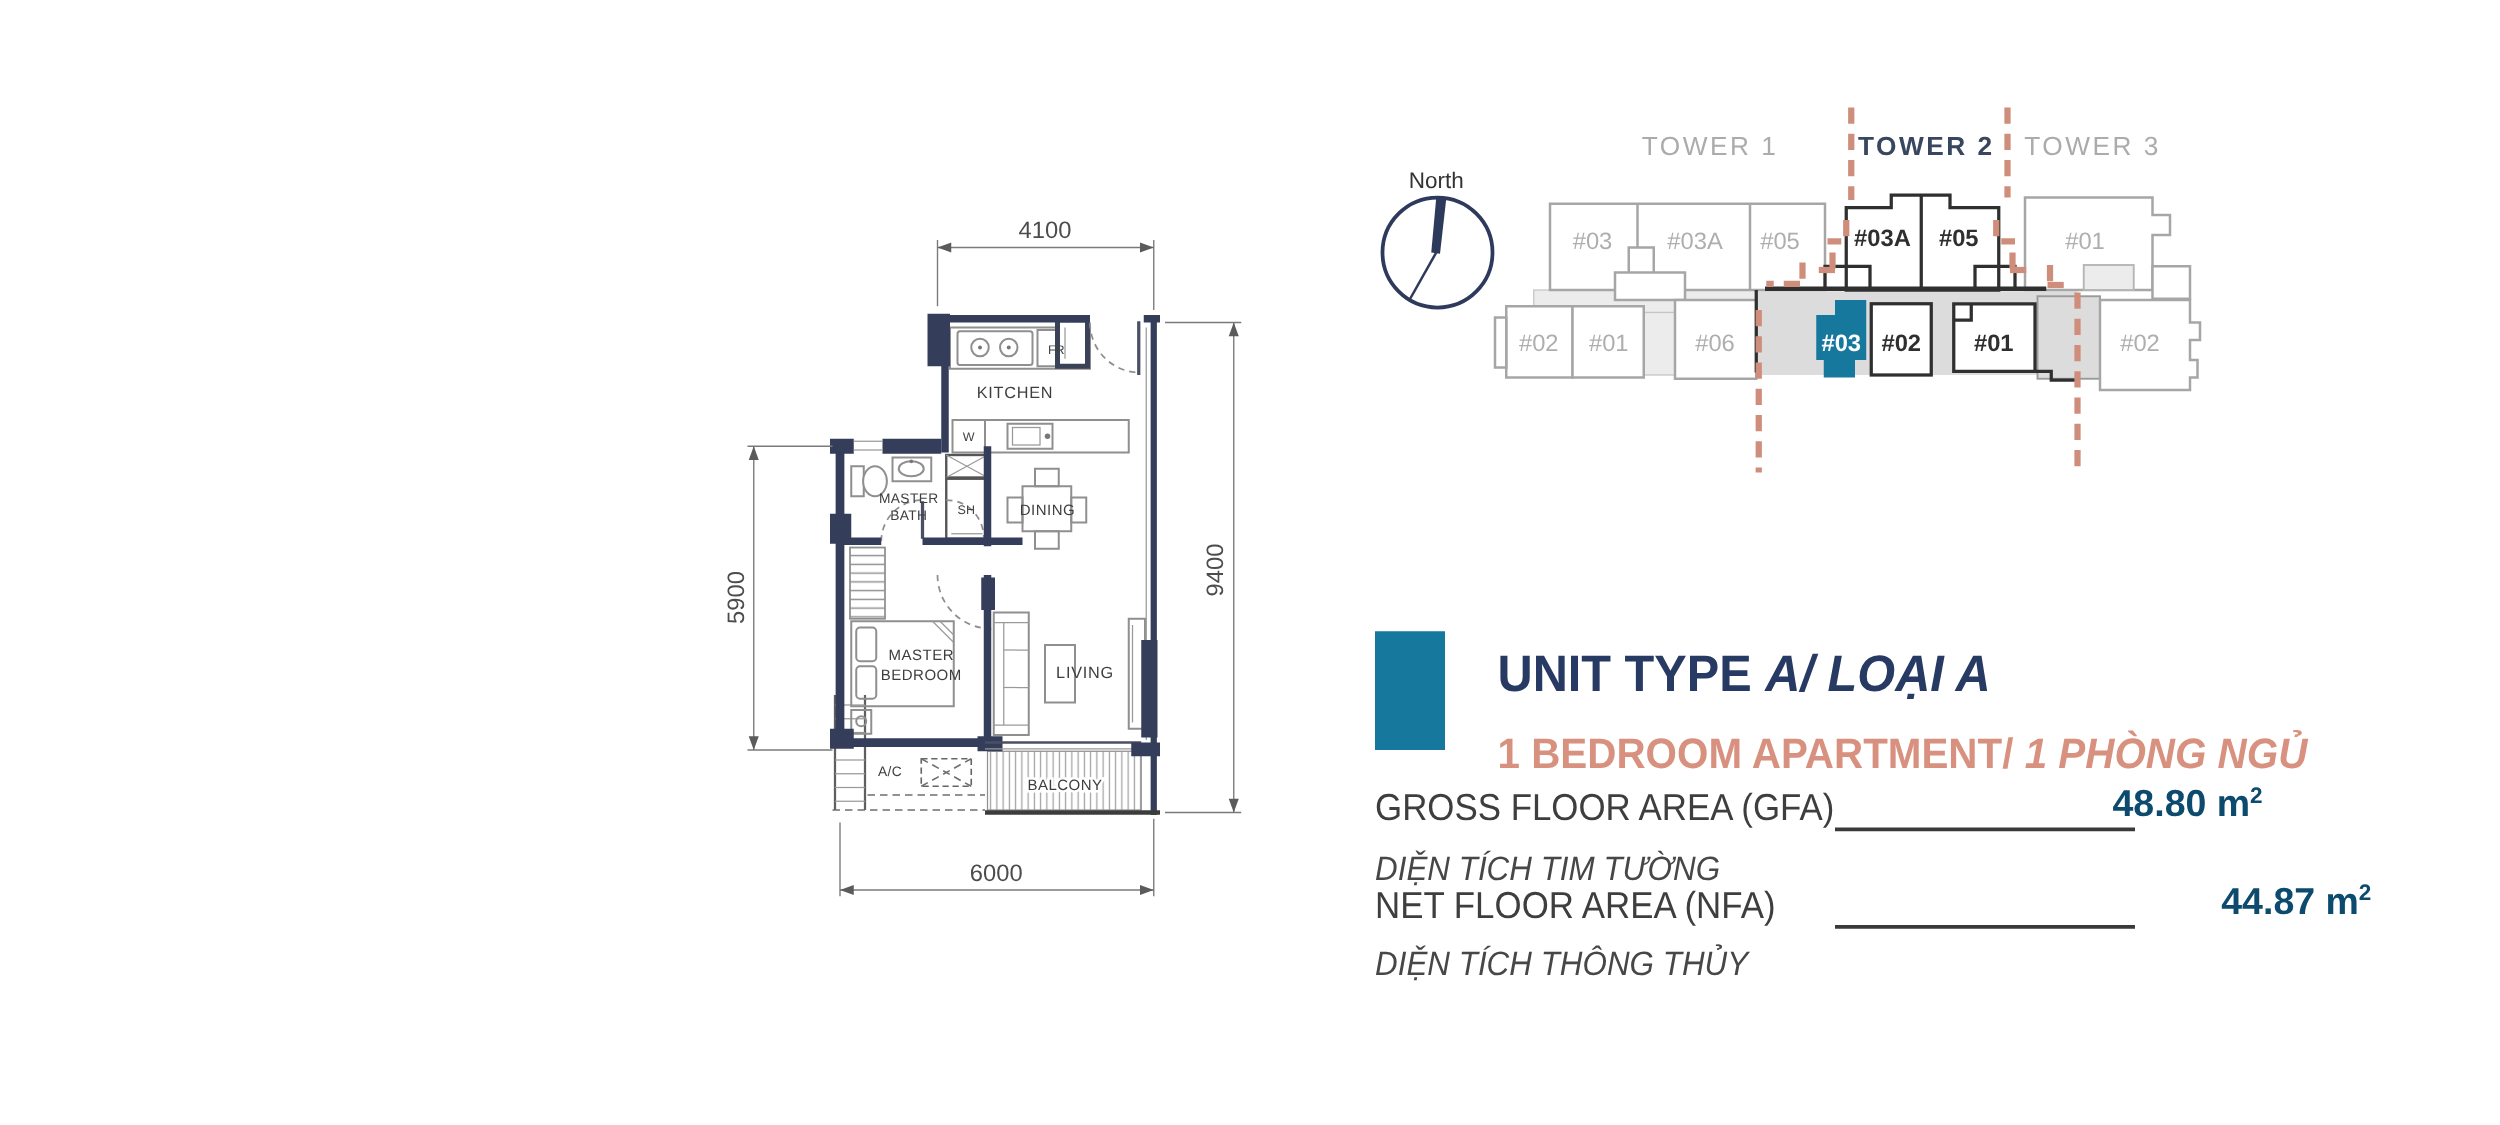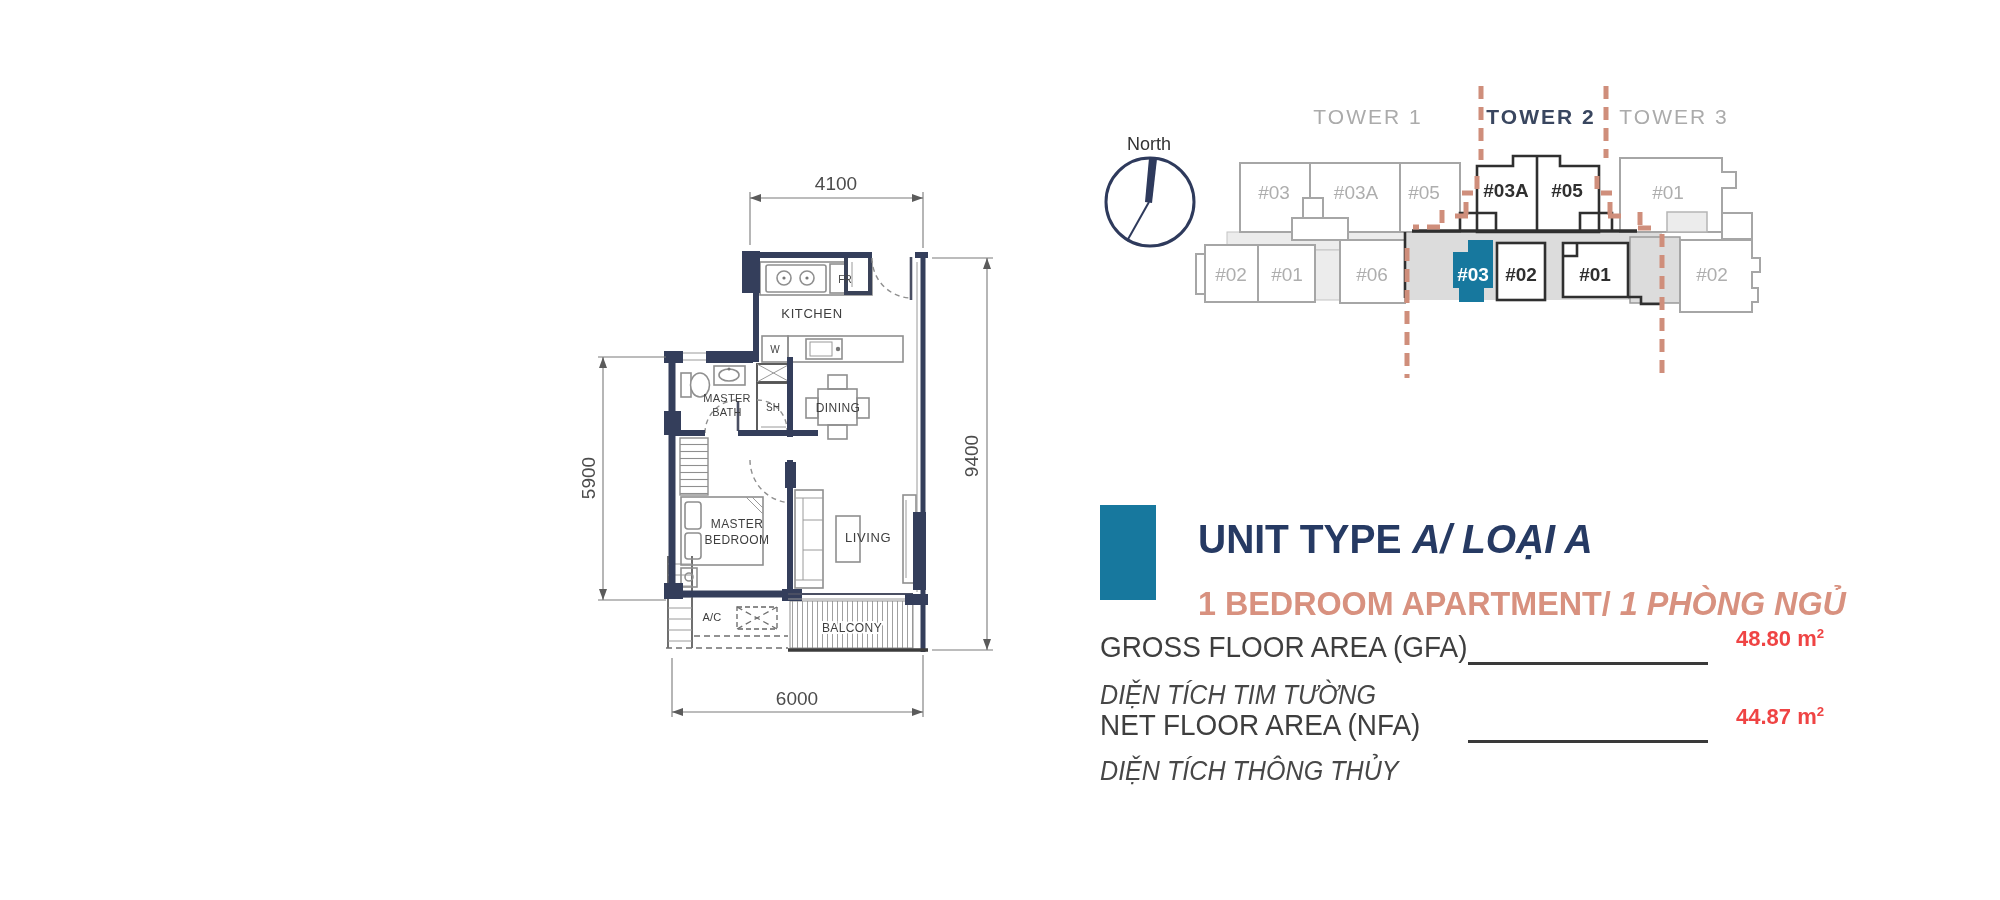--- a/index.html
+++ b/index.html
@@ -35,21 +35,21 @@
   .lbld{font-size:19px;fill:#2f2f2f;text-anchor:middle;font-weight:600;}
   .twr{font-size:21px;letter-spacing:2px;text-anchor:middle;}
   .sal{stroke:#cf8e7b;stroke-width:5;fill:none;stroke-dasharray:13 8;}
 
   
   .title{font-size:41px;font-weight:bold;color:#263a63;white-space:pre;transform:scaleX(.95);transform-origin:0 0;}
   .subtitle{font-size:34px;font-weight:bold;color:#d8917f;white-space:pre;transform:scaleX(.95);transform-origin:0 0;}
   .rowlab{font-size:30px;color:#3e3e3e;white-space:pre;transform:scaleX(.93);transform-origin:0 0;}
   .rowvn{font-size:27px;font-style:italic;color:#474747;white-space:pre;transform:scaleX(.93);transform-origin:0 0;}
   .rowline{height:3px;background:#3a3a3a;}
-  .rowval{font-size:22px;font-weight:bold;color:#ef4444;text-align:center;width:180px;white-space:nowrap;}
+  .rowval{font-size:30px;font-weight:bold;color:#0c4a6e;text-align:left;width:180px;white-space:nowrap;}
   .rowval sup{font-size:60%;}
   .it{font-style:italic;}
 </style>
 </head>
 <body>
 
 <div id="canvas">
 
   <svg class="abs" style="left:560px;top:160px;" width="450" height="600" viewBox="560 160 450 600">
 
@@ -340,17 +340,17 @@
 
     <div class="abs subtitle" style="left:1198px;top:584px;"><span>1 BEDROOM APARTMENT/ </span><span class="it">1 PHÒNG NGỦ</span></div>
 
     <div class="abs rowlab" style="left:1100px;top:630px;">GROSS FLOOR AREA (GFA)</div>
     <div class="abs rowline" style="left:1468px;top:662px;width:240px;"></div>
     <div class="abs rowval" style="left:1690px;top:626px;"><span>48.80</span><span> m</span><sup>2</sup></div>
     <div class="abs rowvn" style="left:1100px;top:680px;">DIỆN TÍCH TIM TƯỜNG</div>
 
     <div class="abs rowlab" style="left:1100px;top:708px;">NET FLOOR AREA (NFA)</div>
     <div class="abs rowline" style="left:1468px;top:740px;width:240px;"></div>
-    <div class="abs rowval" style="left:1690px;top:704px;"><span>44.87</span><span> m</span><sup>2</sup></div>
+    <div class="abs rowval" style="left:1777px;top:704px;"><span>44.87</span><span> m</span><sup>2</sup></div>
     <div class="abs rowvn" style="left:1100px;top:756px;">DIỆN TÍCH THÔNG THỦY</div>
   </div>
 
 </div>
 
 </body></html>

